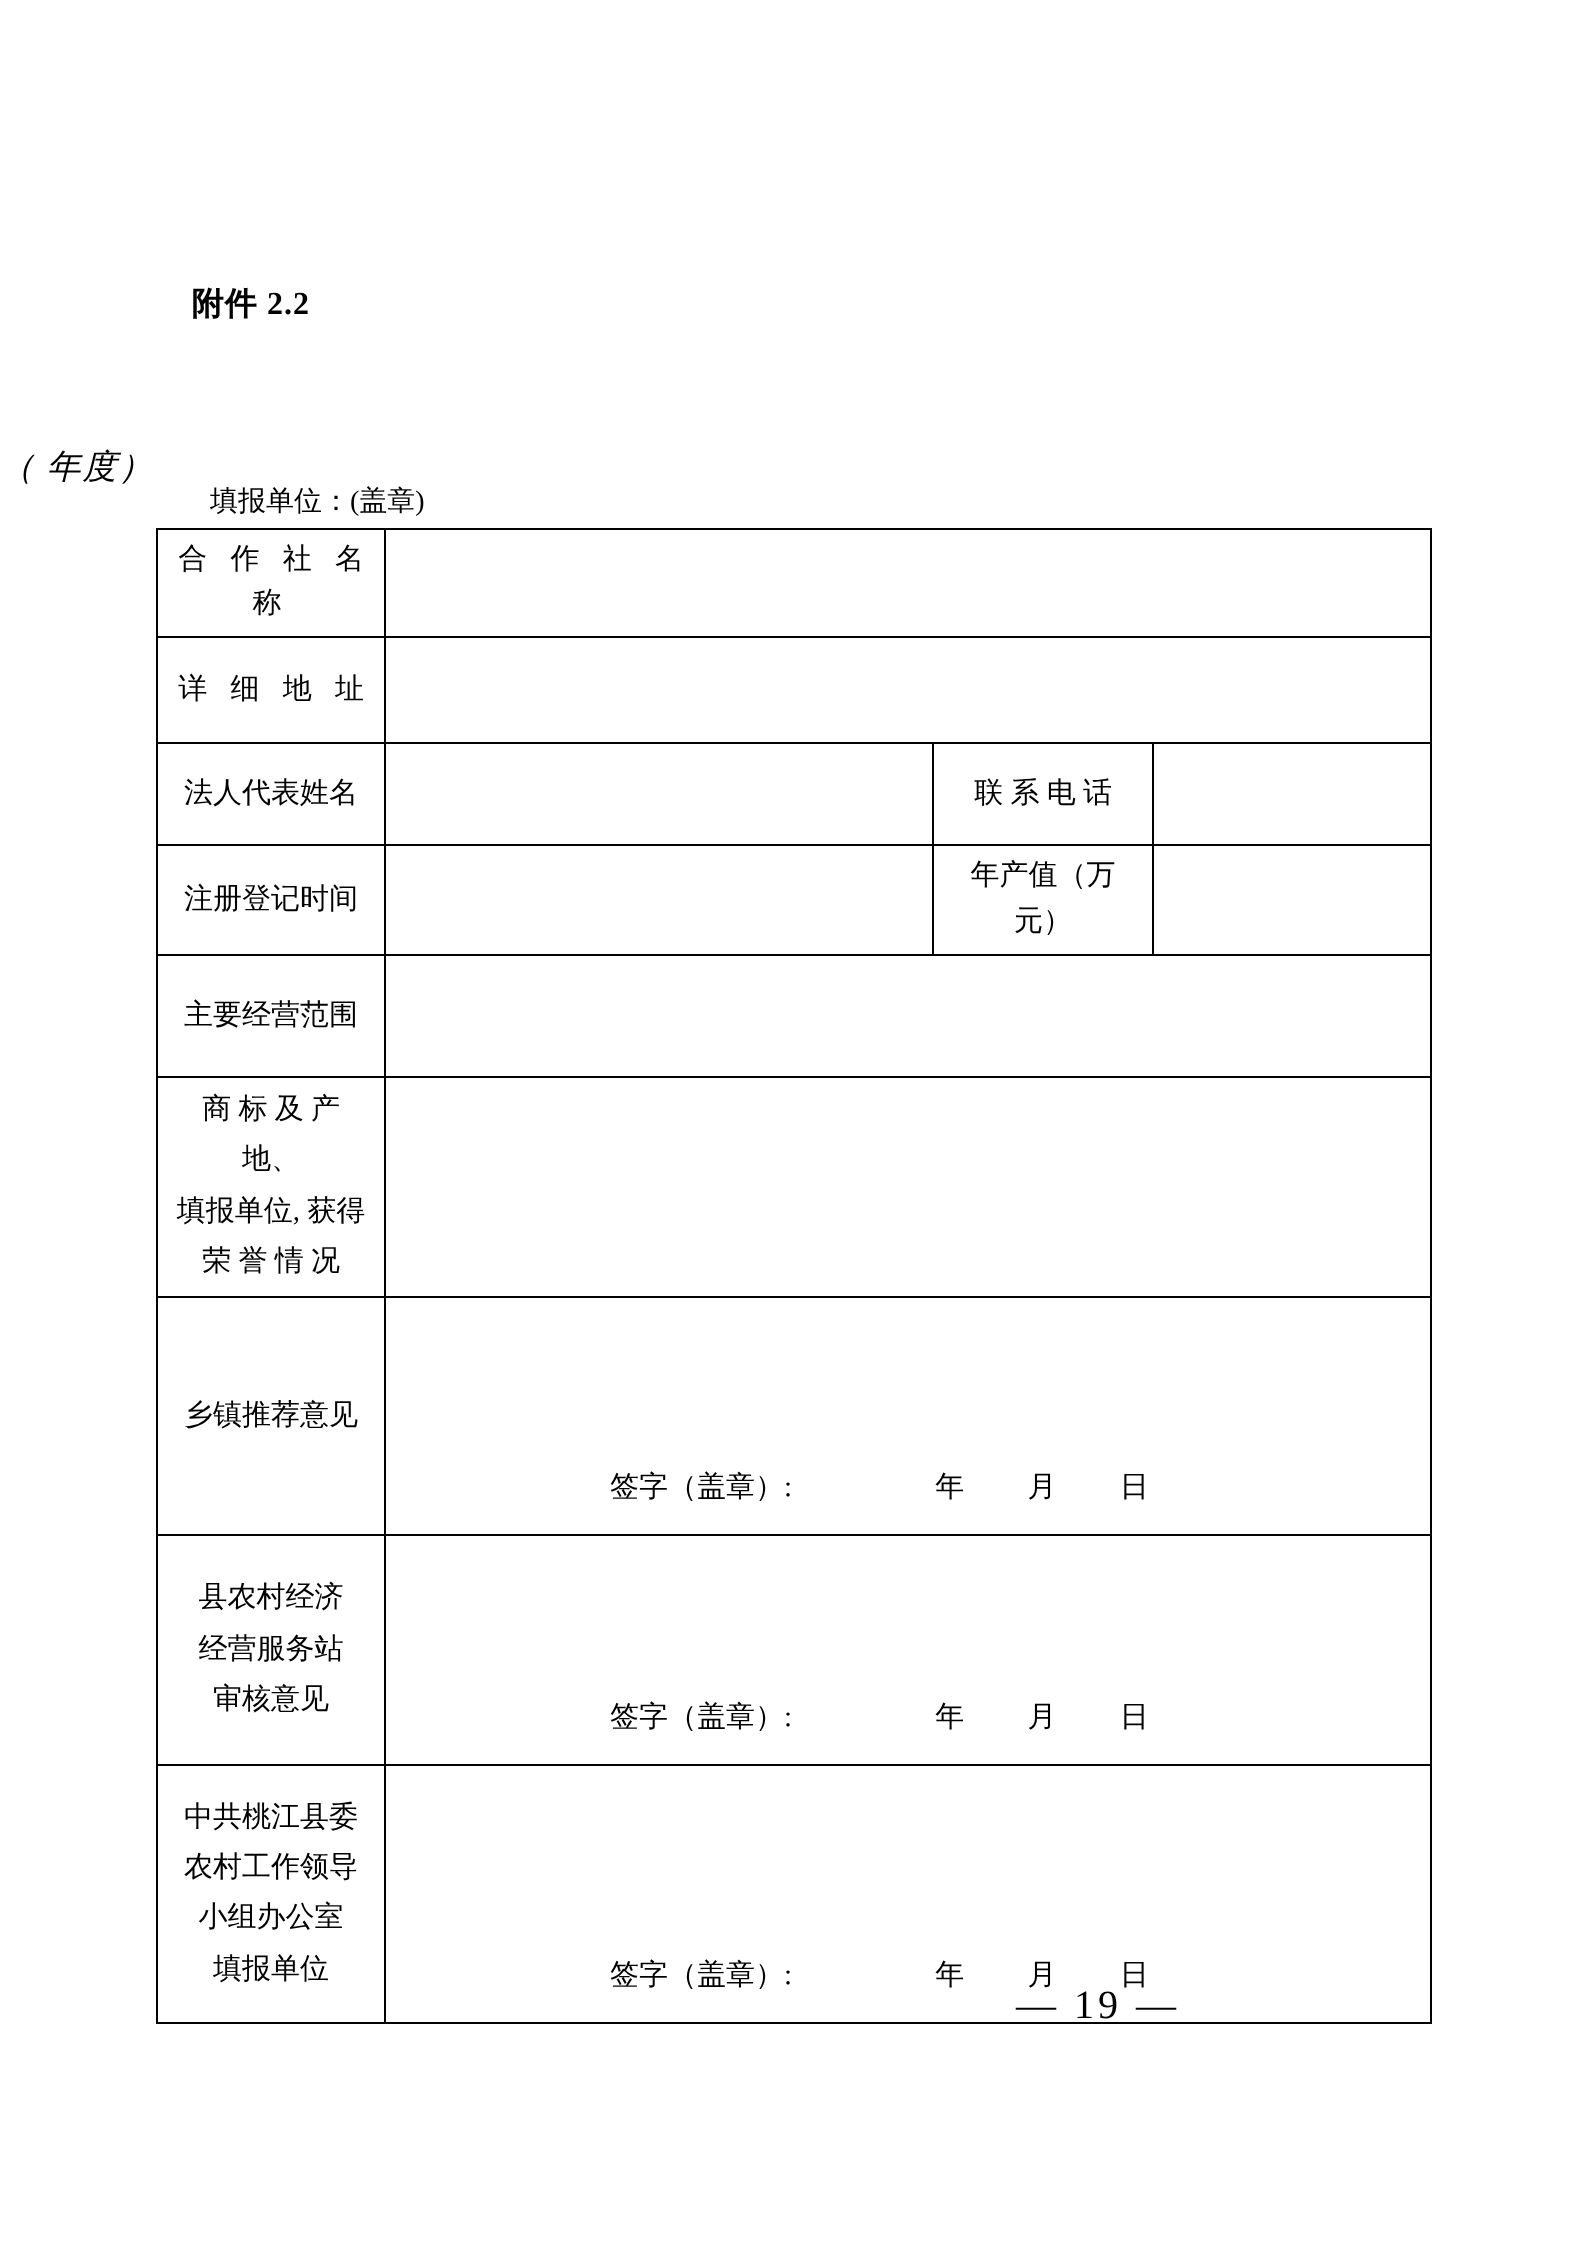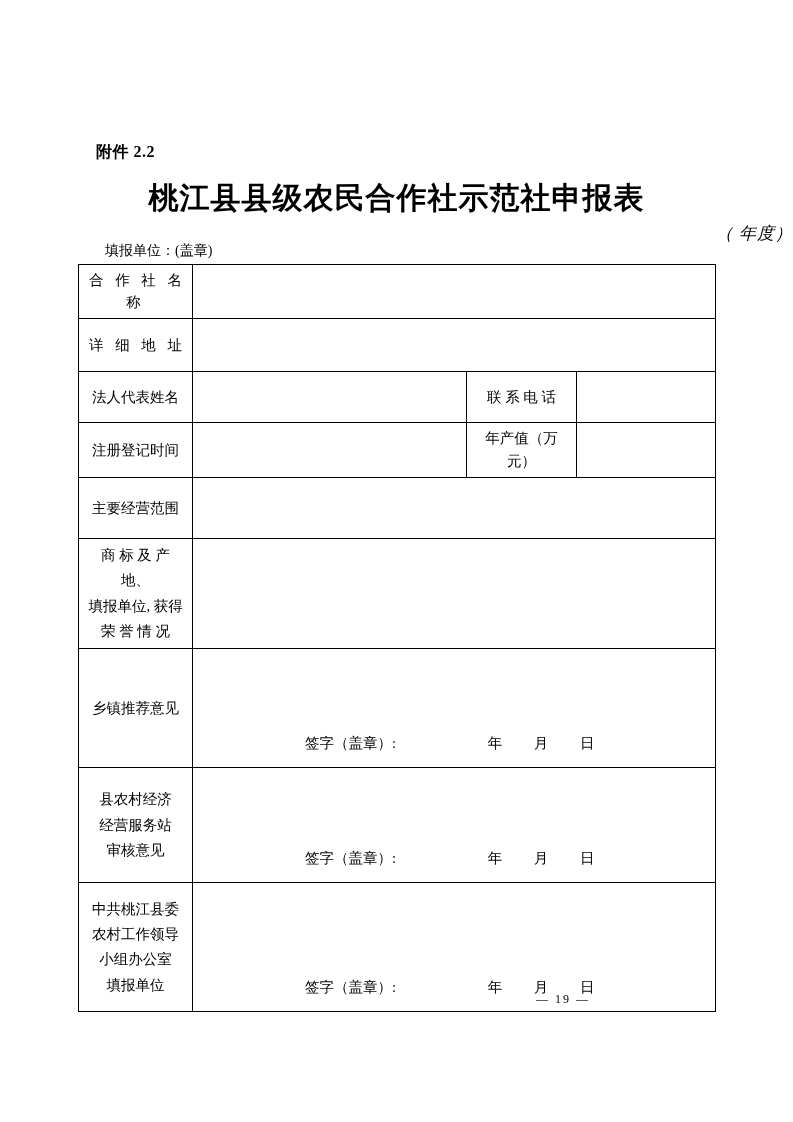--- a/index.html
+++ b/index.html
@@ -38,21 +38,21 @@
     font-family: "Liberation Sans", "DejaVu Sans", sans-serif;
     font-size: 30px;
     font-weight: bold;
     letter-spacing: 1px;
   }
   .doc-subtitle {
     position: absolute;
     left: 0;
     top: 222px;
     width: 793px;
-    text-align: right;
+    text-align: left;
     font-size: 17px;
     font-style: italic;
     letter-spacing: 1px;
   }
   .fill-unit {
     position: absolute;
     left: 105px;
     top: 242px;
     font-size: 14px;
   }
@@ -91,44 +91,43 @@
     position: absolute;
     left: 0;
     right: 0;
     bottom: 10px;
     font-size: 14.5px;
     padding-left: 112px;
     box-sizing: border-box;
   }
   .sig-line .ymd {
     display: inline-block;
-    margin-left: 88px;
+    margin-left: 68px;
     letter-spacing: 14px;
   }
   .opinion-label {
     display: block;
     text-align: center;
     line-height: 1.75;
   }
   .page-number {
     position: absolute;
     right: 86px;
     top: 992px;
-    font-size: 12px;
+    font-size: 20px;
     letter-spacing: 2px;
   }
 </style>
 </head>
 <body>
 
 <div class="page">
 
   <div class="attachment-label">附件 2.2</div>
 
-  <div class="doc-title">桃江县县级农民合作社示范社申报表</div>
 
   <div class="doc-subtitle">（      年度）</div>
 
   <div class="fill-unit">填报单位：(盖章)</div>
 
   <table class="form">
     <colgroup>
       <col style="width:114px">
       <col style="width:274px">
       <col style="width:110px">

